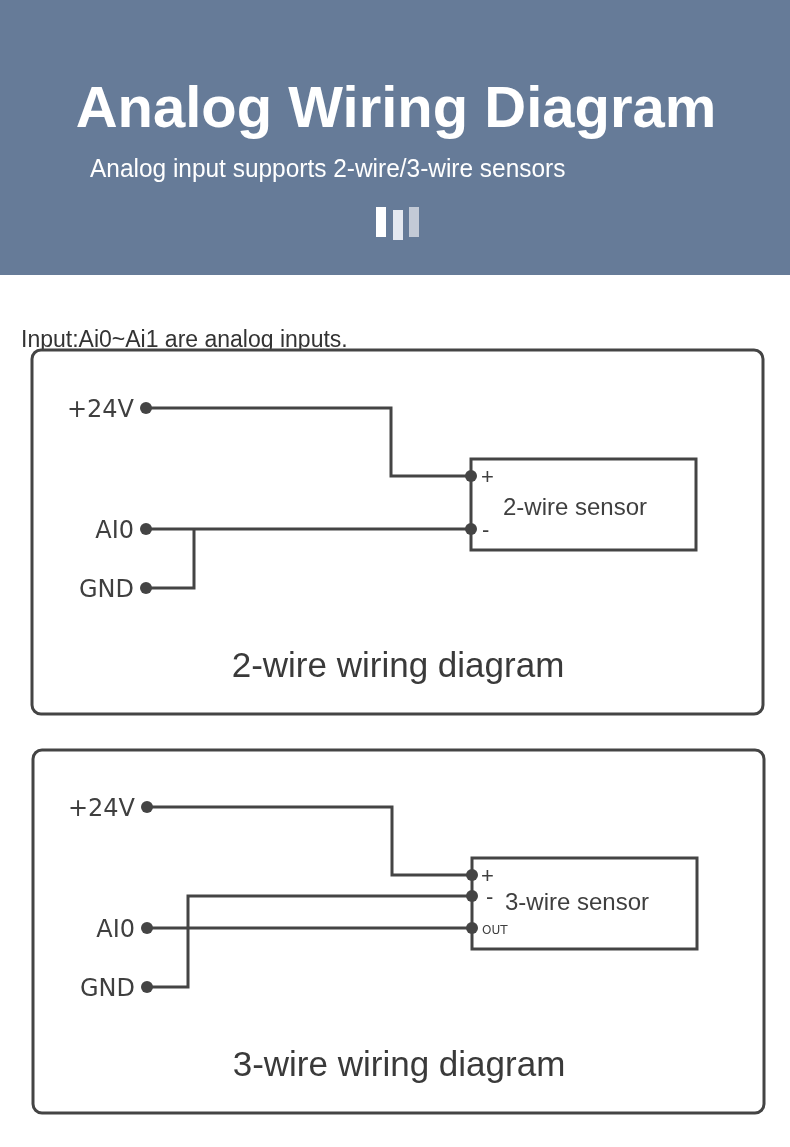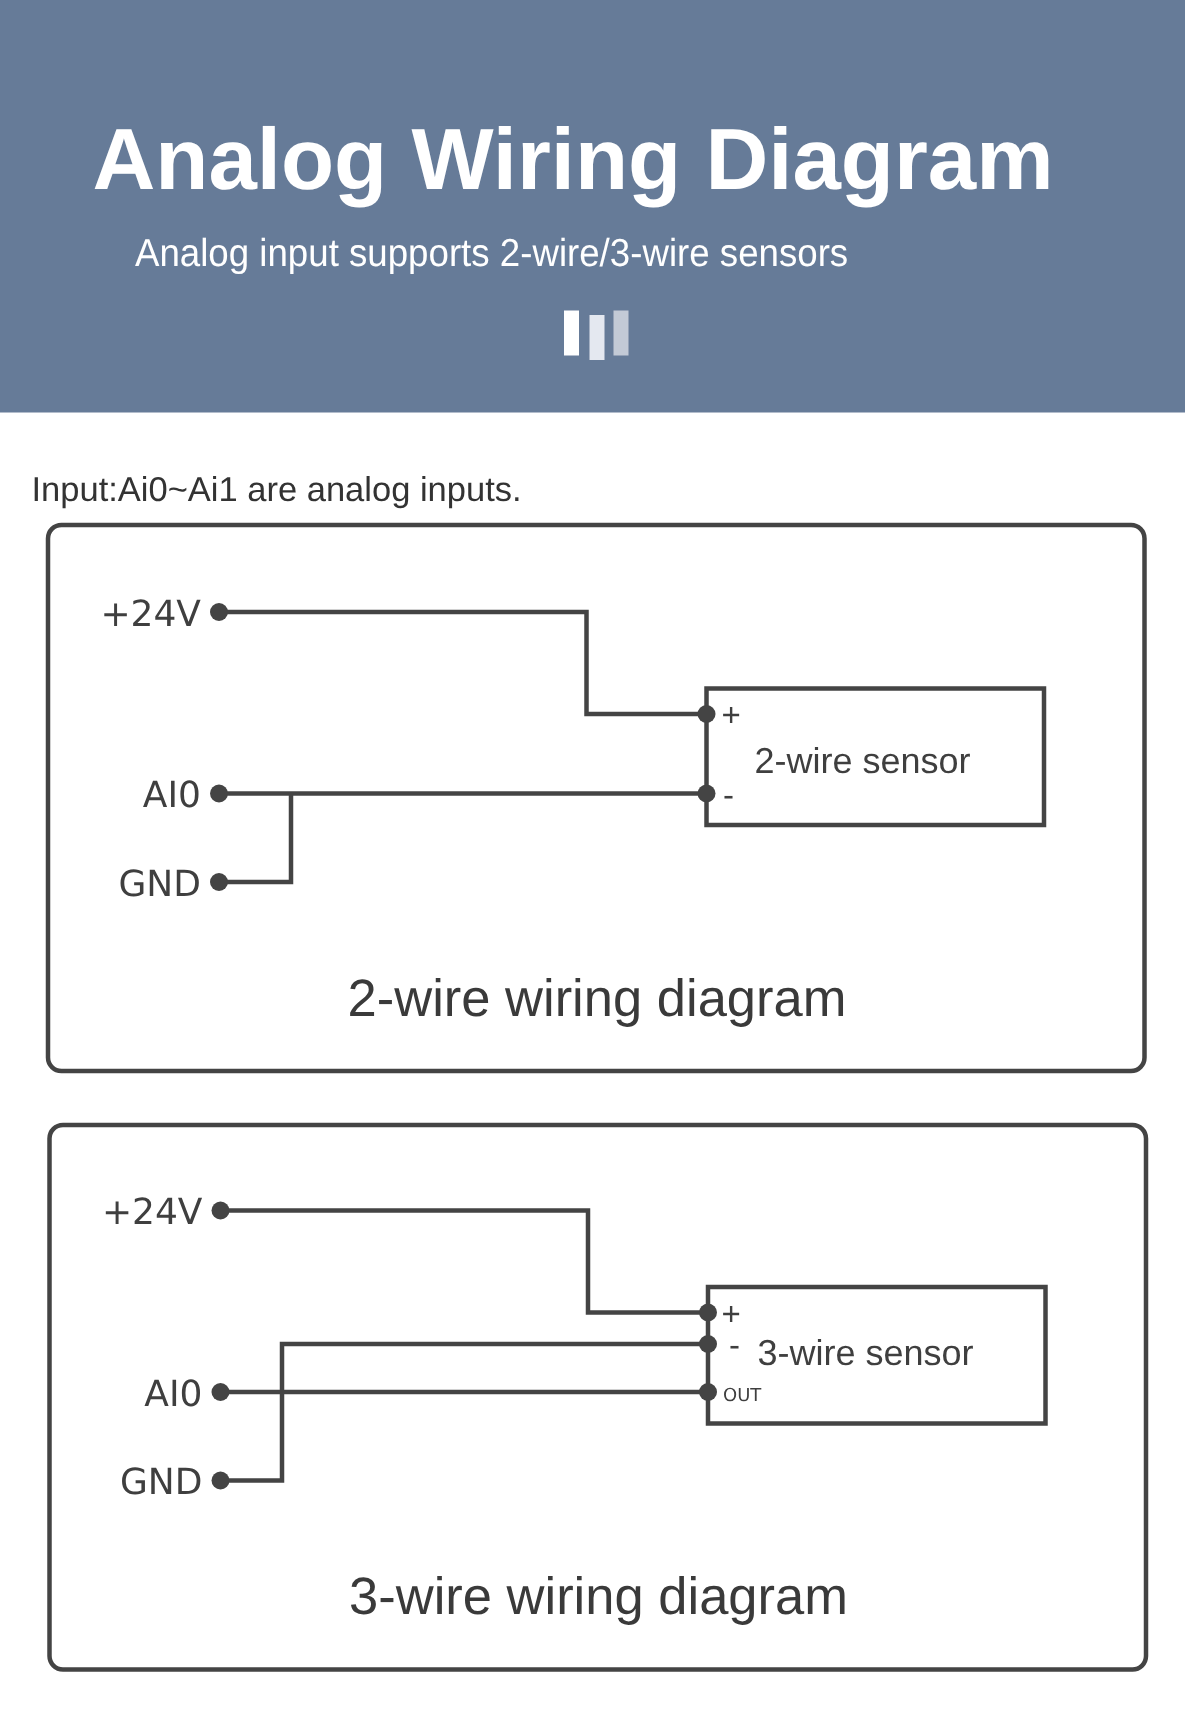--- a/index.html
+++ b/index.html
@@ -1,28 +1,28 @@
 <!DOCTYPE html>
 <html><head>
 <meta charset="utf-8">
 <style>
   html, body { margin: 0; padding: 0; background: #ffffff; }
   body { width: 790px; height: 1147px; position: relative; overflow: hidden;
          font-family: "Liberation Sans", sans-serif; color: #3a3a3a; }
   .header { position: absolute; left: 0; top: 0; width: 790px; height: 275px; background: #667b98; }
-  .title { position: absolute; left: 2px; width: 760px; top: 72px; text-align: center;
+  .title { position: absolute; left: 16px; width: 760px; top: 72px; text-align: center;
            font-family: "Liberation Sans", sans-serif; font-weight: bold; font-size: 58px;
            color: #ffffff; letter-spacing: 0px; line-height: 70px; }
   .subtitle { position: absolute; left: 90px; top: 151px; font-size: 26px; color: #ffffff;
               line-height: 34px; transform: scaleX(0.94); transform-origin: left center; }
   .bar { position: absolute; width: 10px; }
   .bar1 { left: 376px; top: 207px; height: 30px; background: #ffffff; }
   .bar2 { left: 393px; top: 210px; height: 30px; background: #e4e8f0; }
   .bar3 { left: 409px; top: 207px; height: 30px; background: #c3cad6; }
-  .intro { position: absolute; left: 21px; top: 311px; font-size: 23px; color: #333333; line-height: 30px; }
+  .intro { position: absolute; left: 21px; top: 324px; font-size: 23px; color: #333333; line-height: 30px; }
   svg.diagram { position: absolute; left: 0; top: 0; }
   .panel-title { font-family: "Liberation Sans", sans-serif; font-size: 35px; fill: #3a3a3a; }
   .terminal-label { font-family: "DejaVu Sans", sans-serif; font-size: 24px; fill: #3f3f3f; }
   .sensor-label { font-family: "Liberation Sans", sans-serif; font-size: 24px; fill: #3f3f3f; }
   .pin-label { font-family: "Liberation Sans", sans-serif; font-size: 22px; fill: #3f3f3f; }
   .pin-small { font-family: "DejaVu Sans", sans-serif; font-size: 12px; fill: #3f3f3f; }
 </style>
 </head>
 <body>
 

